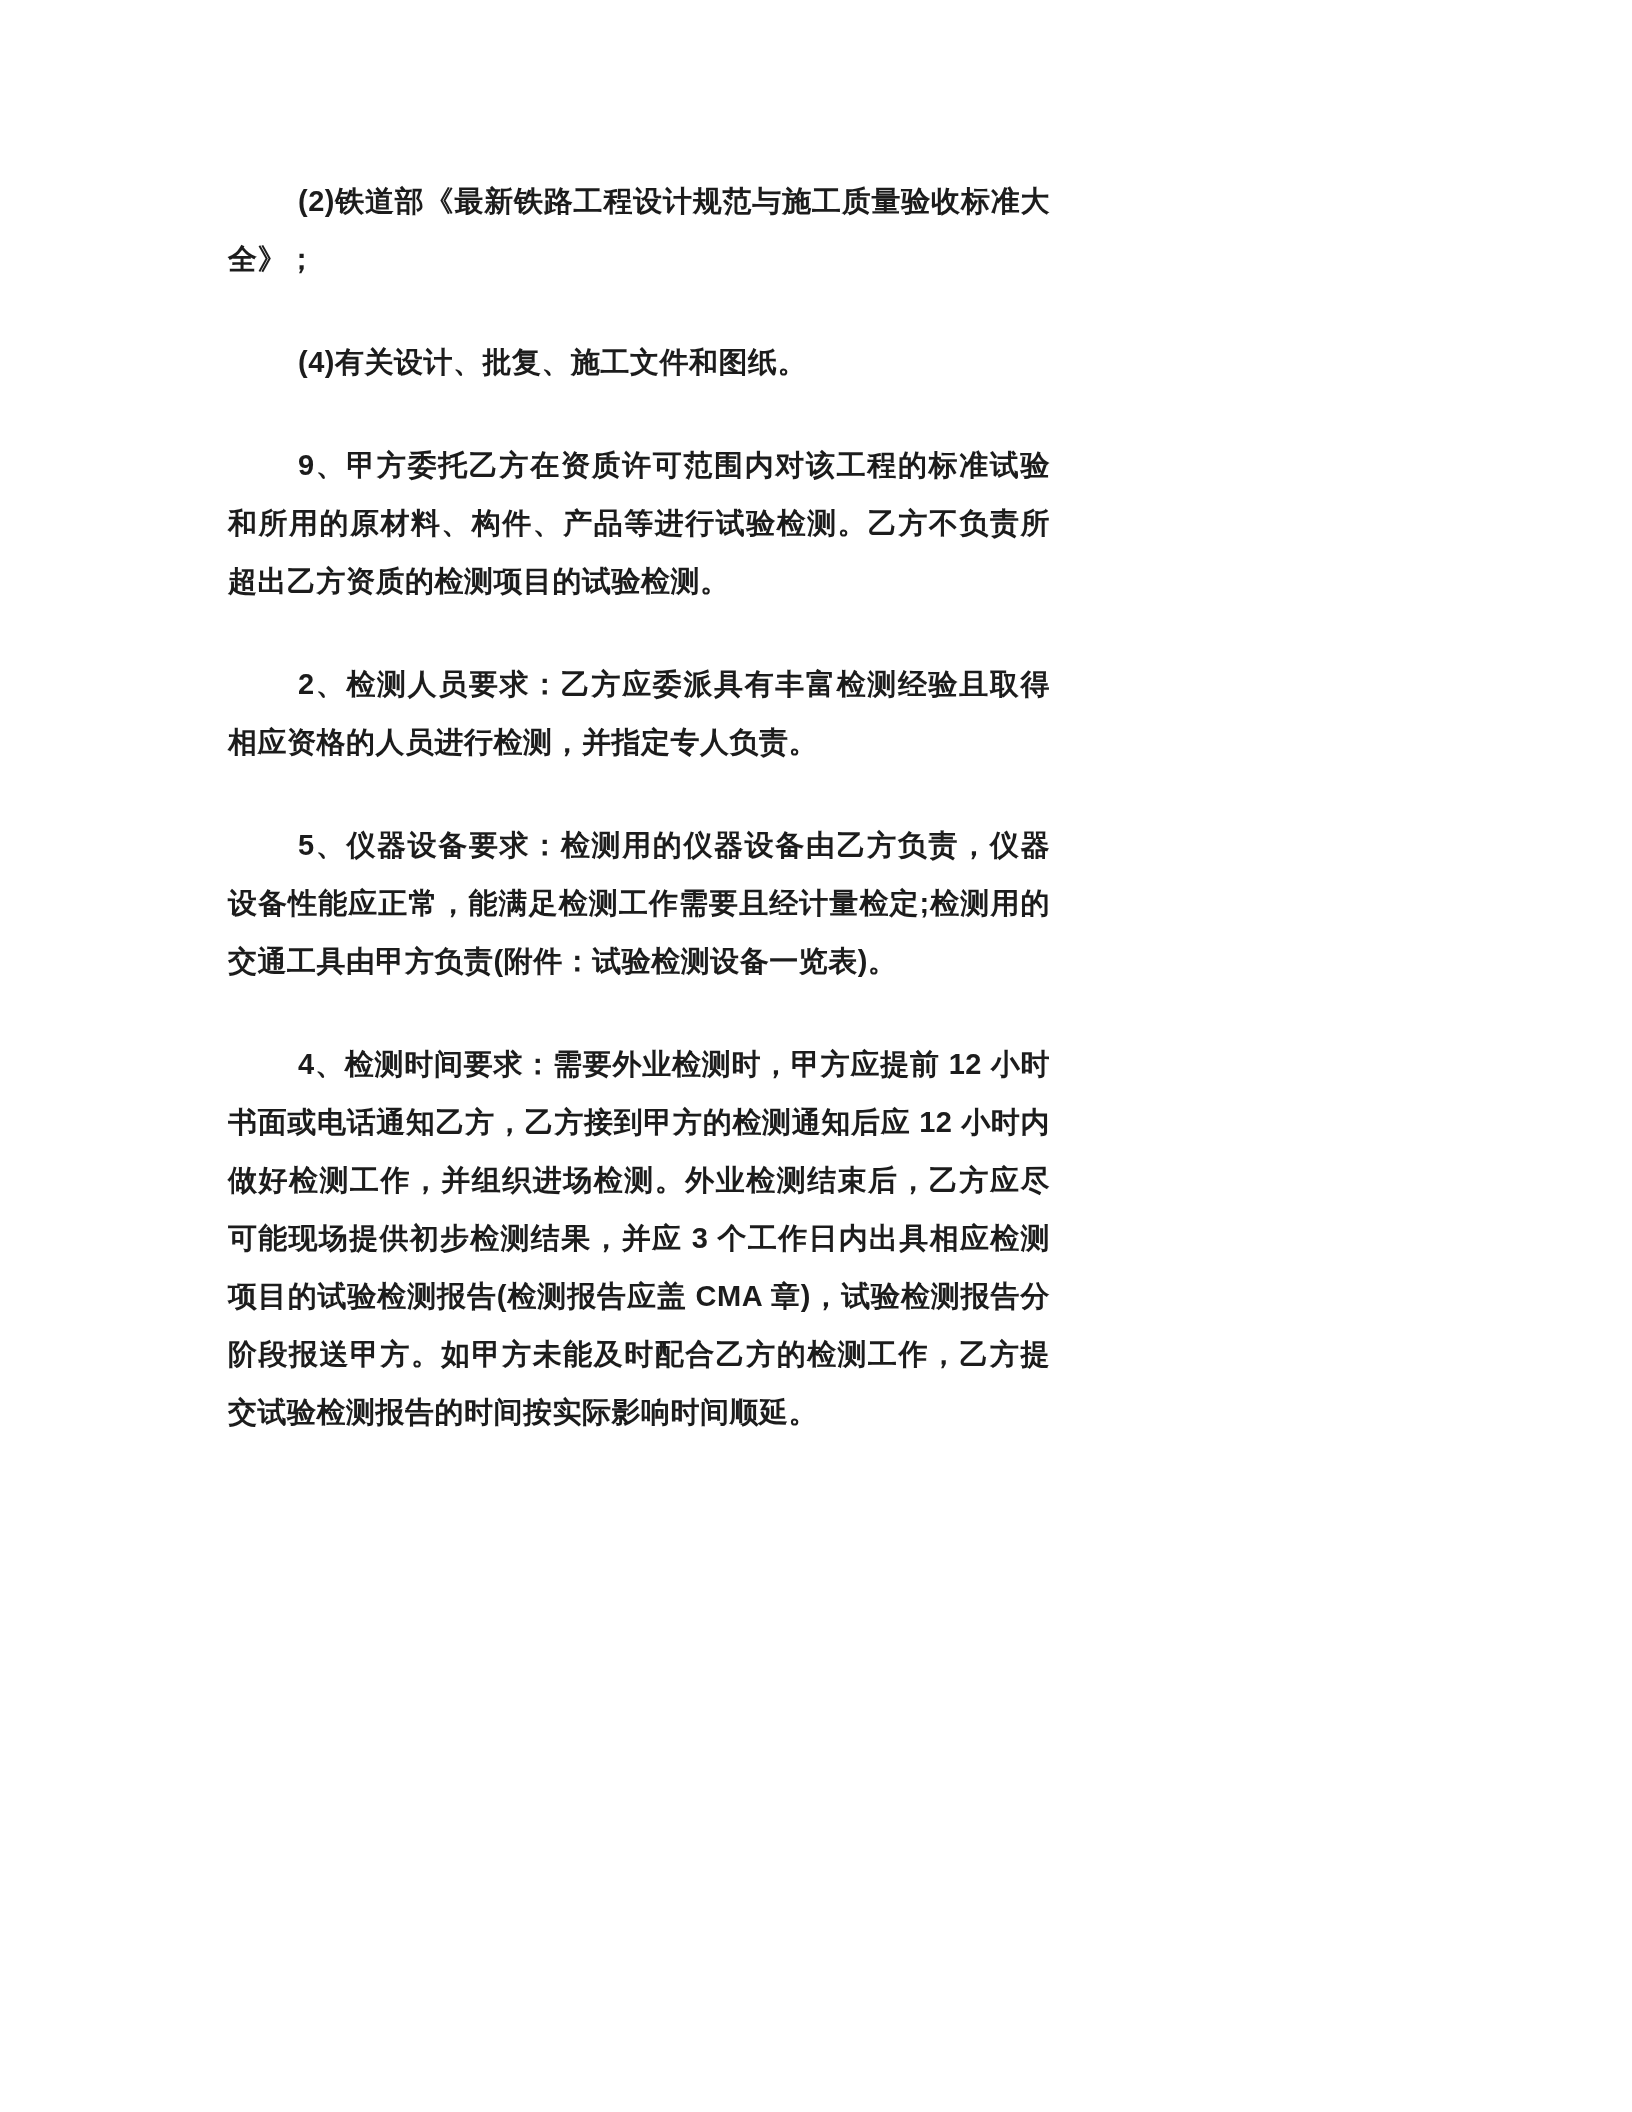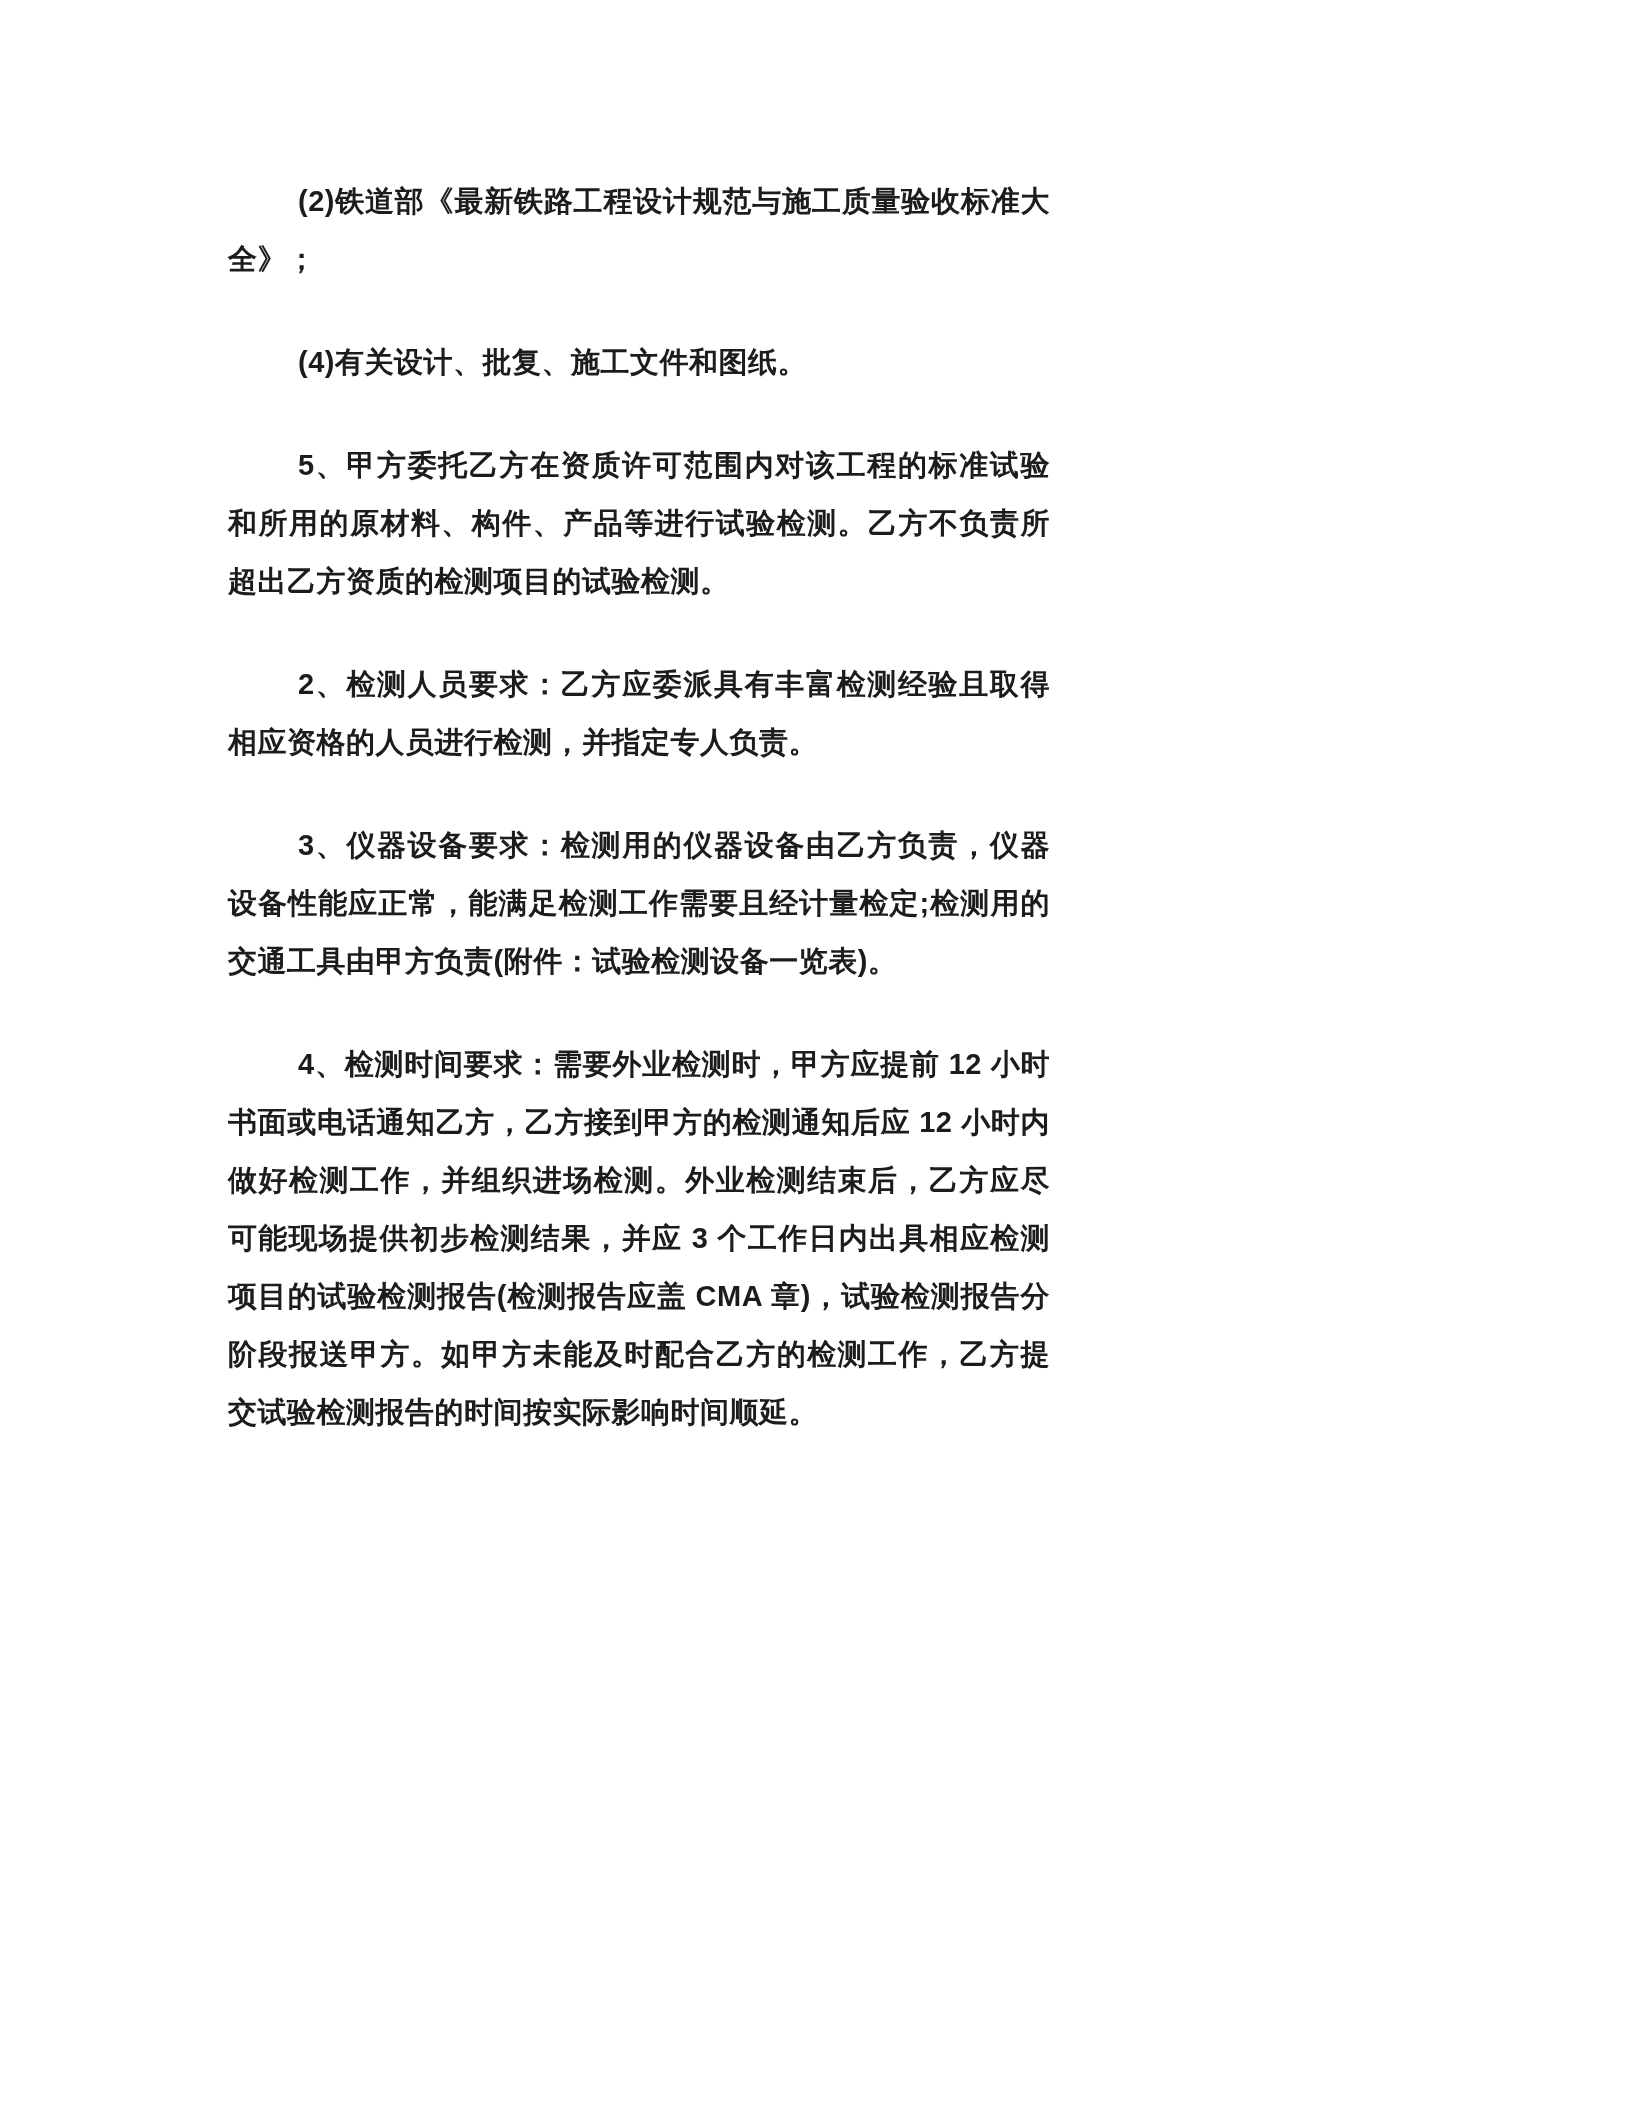--- a/index.html
+++ b/index.html
@@ -33,18 +33,18 @@
       word-break: break-all;
     }
   </style>
 </head>
 <body>
 
 <div class="page">
   <div class="content">
     <p>(2)铁道部《最新铁路工程设计规范与施工质量验收标准大全》；</p>
     <p>(4)有关设计、批复、施工文件和图纸。</p>
-    <p>5、甲方委托乙方在资质许可范围内对该工程的标准试验和所用的原材料、构件、产品等进行试验检测。乙方不负责所超出乙方资质的检测项目的试验检测。</p>
+    <p>9、甲方委托乙方在资质许可范围内对该工程的标准试验和所用的原材料、构件、产品等进行试验检测。乙方不负责所超出乙方资质的检测项目的试验检测。</p>
     <p>2、检测人员要求：乙方应委派具有丰富检测经验且取得相应资格的人员进行检测，并指定专人负责。</p>
-    <p>3、仪器设备要求：检测用的仪器设备由乙方负责，仪器设备性能应正常，能满足检测工作需要且经计量检定;检测用的交通工具由甲方负责(附件：试验检测设备一览表)。</p>
+    <p>5、仪器设备要求：检测用的仪器设备由乙方负责，仪器设备性能应正常，能满足检测工作需要且经计量检定;检测用的交通工具由甲方负责(附件：试验检测设备一览表)。</p>
     <p>4、检测时间要求：需要外业检测时，甲方应提前 12 小时书面或电话通知乙方，乙方接到甲方的检测通知后应 12 小时内做好检测工作，并组织进场检测。外业检测结束后，乙方应尽可能现场提供初步检测结果，并应 3 个工作日内出具相应检测项目的试验检测报告(检测报告应盖 CMA 章)，试验检测报告分阶段报送甲方。如甲方未能及时配合乙方的检测工作，乙方提交试验检测报告的时间按实际影响时间顺延。</p>
   </div>
 </div>
 
 </body></html>

